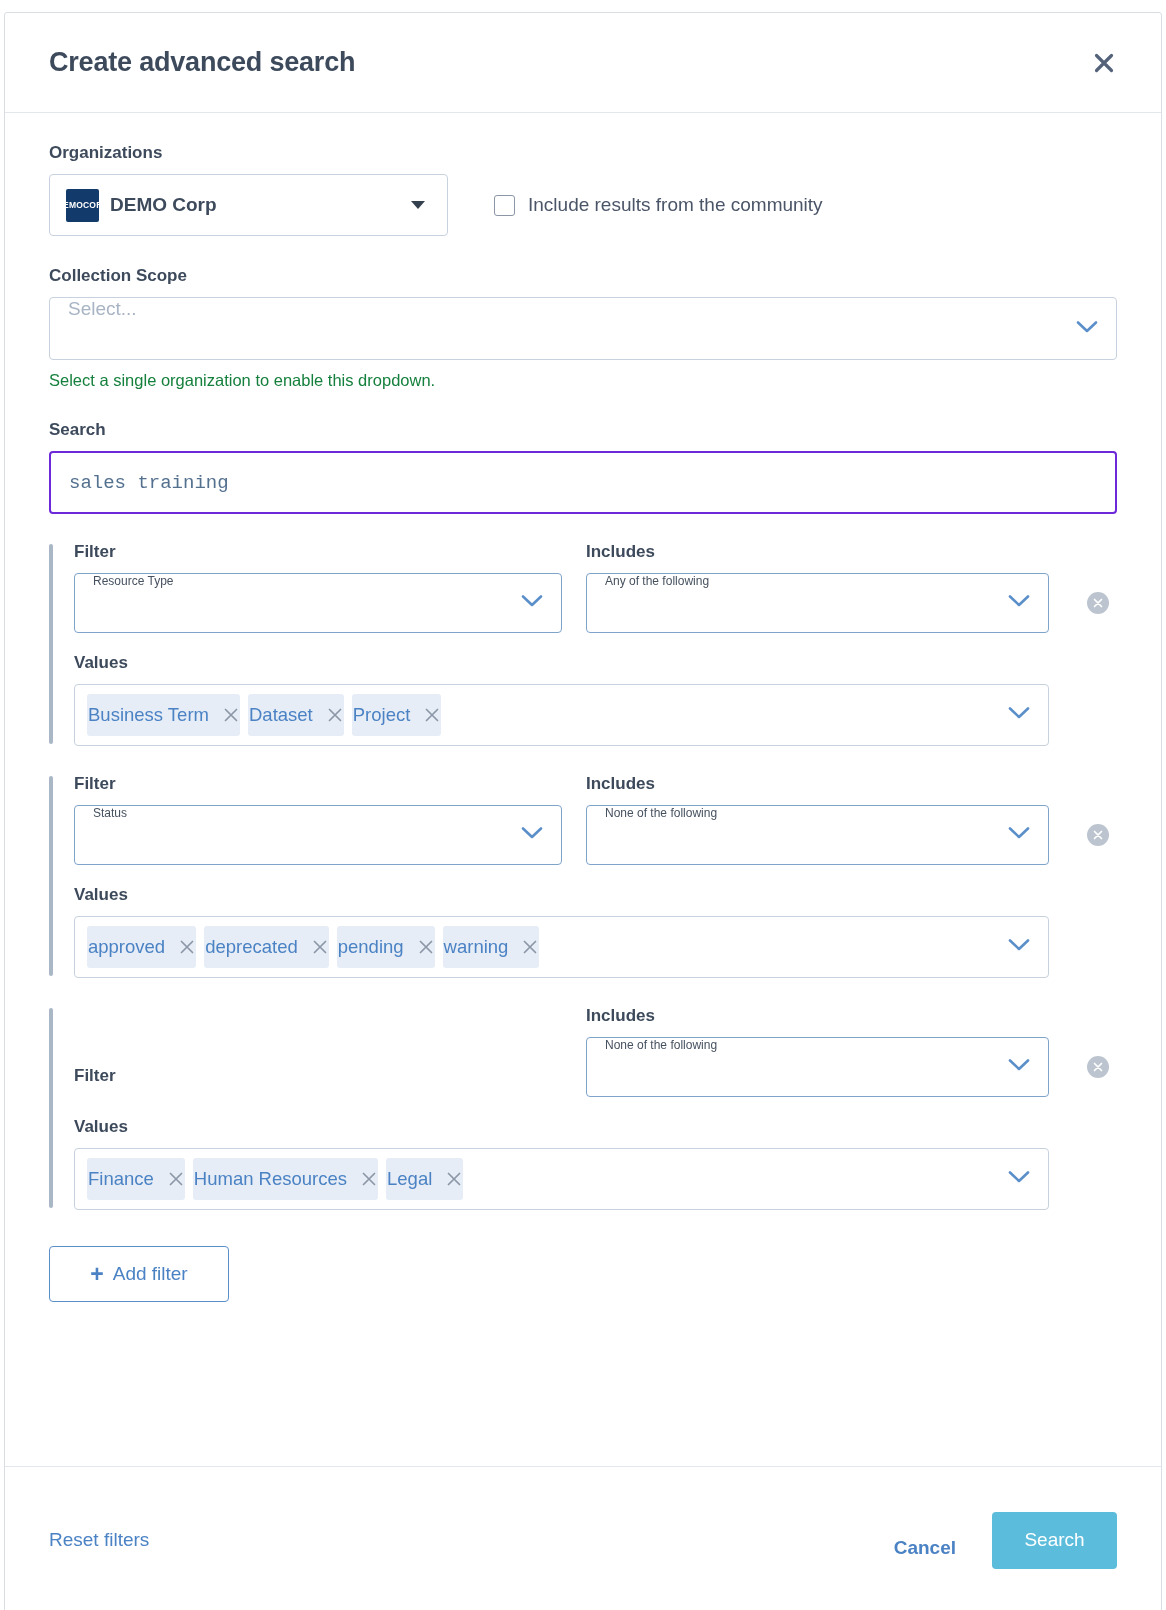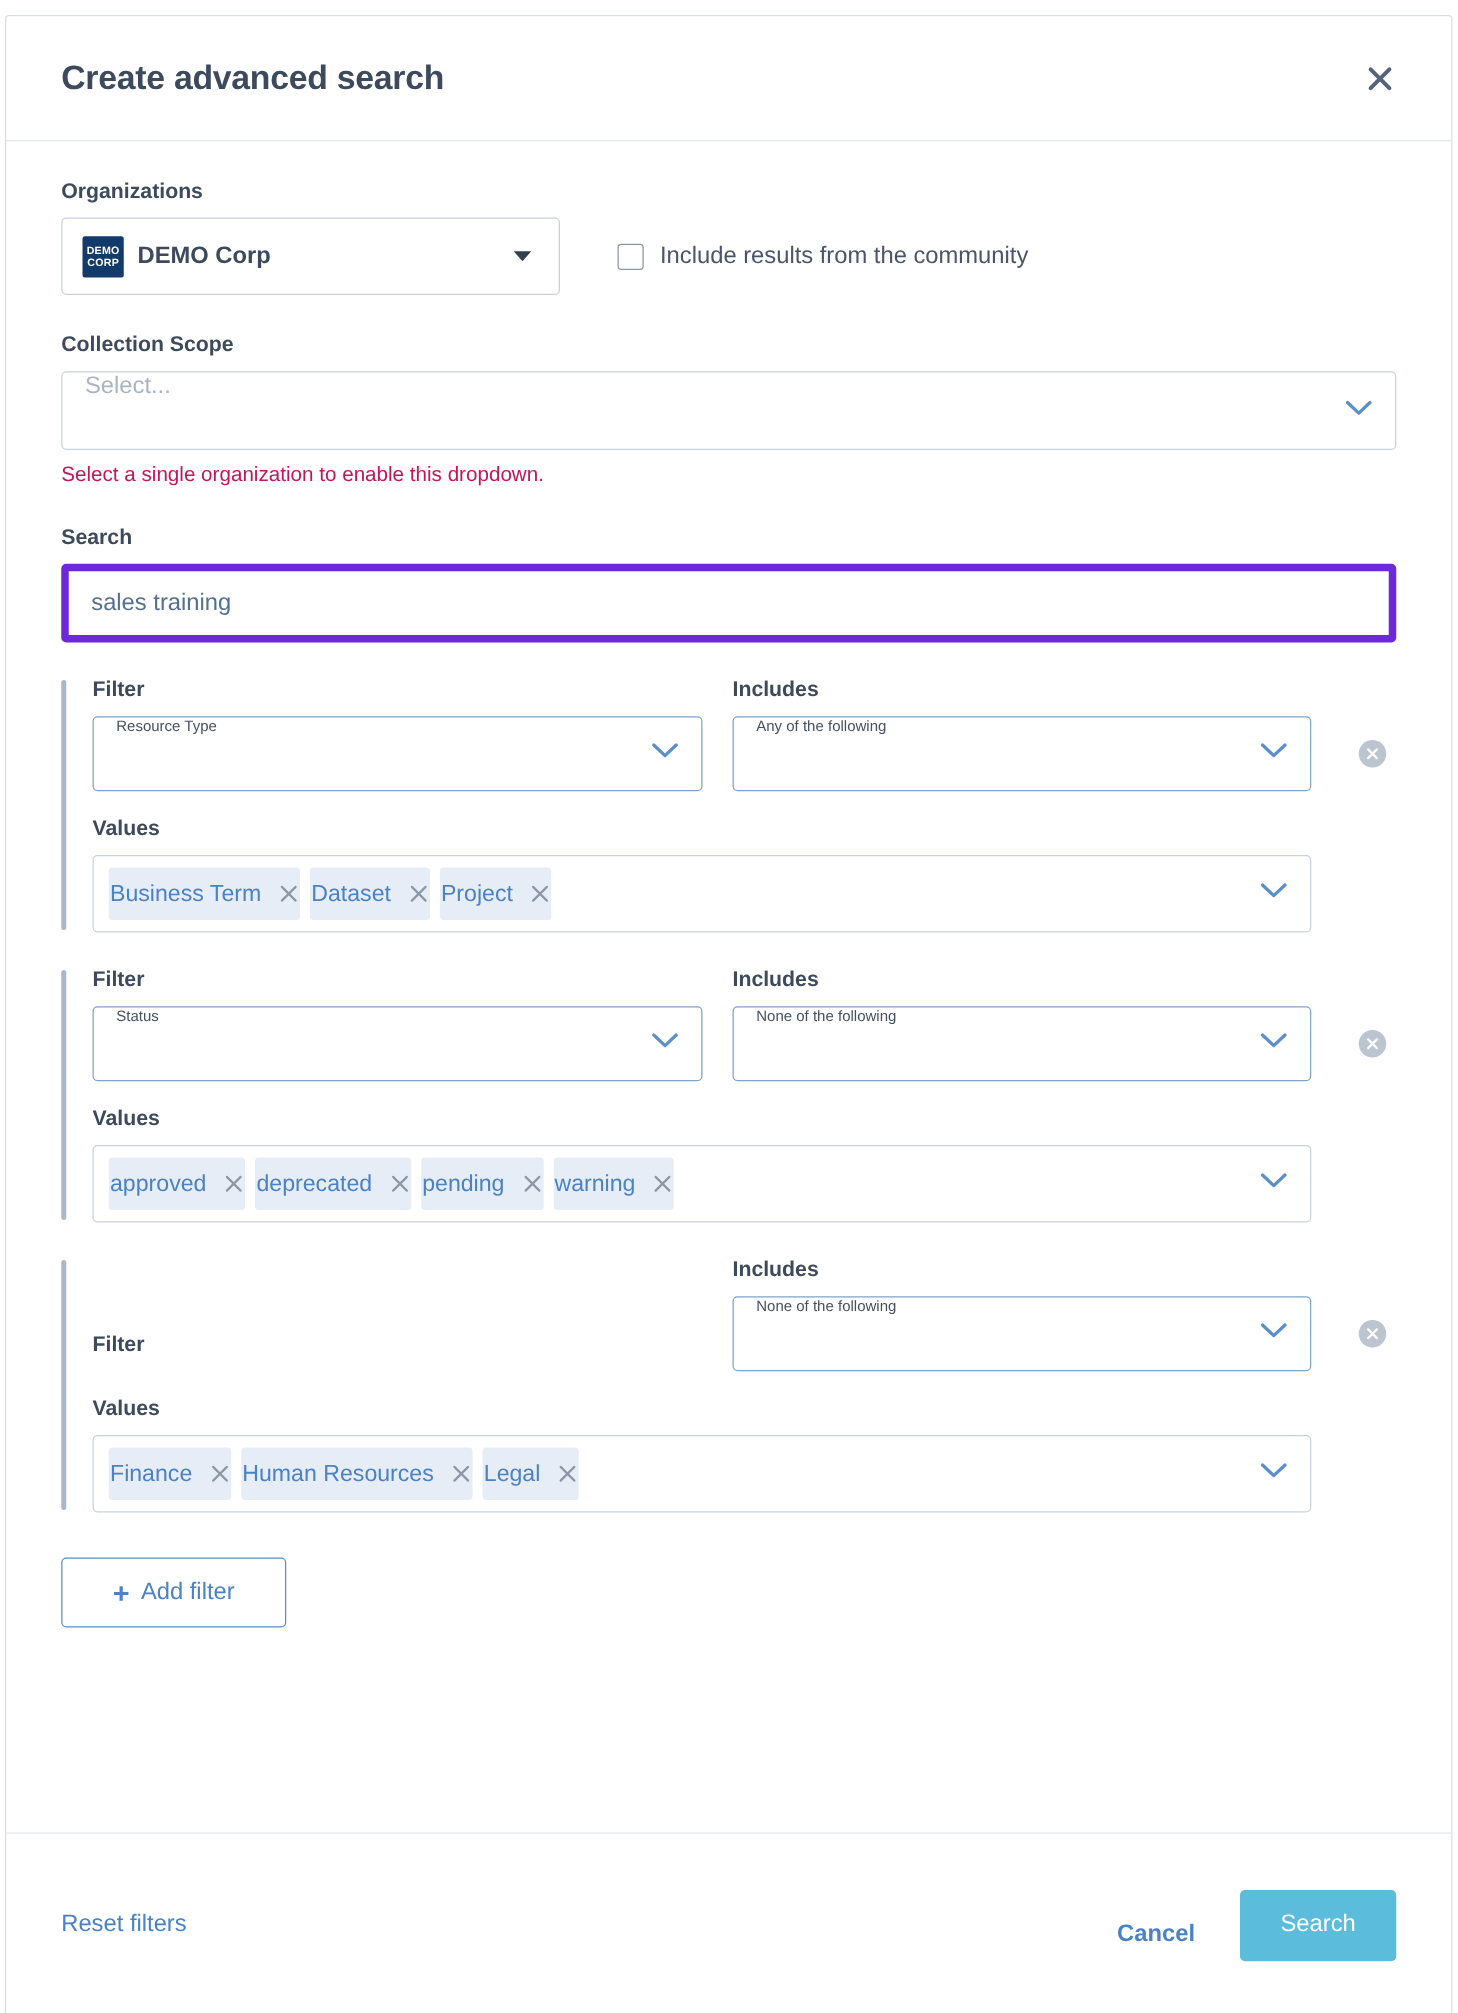--- a/index.html
+++ b/index.html
@@ -83,21 +83,21 @@
     position: relative;
     background: #fff;
     cursor: pointer;
   }
   .org-logo {
     width: 33px; height: 33px;
     background: #123a6b;
     color: #fff;
     border-radius: 2px;
     display: flex;
-    flex-direction: column;
+    flex-direction: row;
     align-items: center;
     justify-content: center;
     font-size: 8.5px;
     font-weight: bold;
     line-height: 10px;
     letter-spacing: 0.2px;
     flex: 0 0 auto;
   }
   .org-name {
     margin-left: 11px;
@@ -154,35 +154,36 @@
   .chev {
     position: absolute;
     right: 18px;
     top: 50%;
     transform: translateY(-50%);
     display: block;
   }
   .help-text {
     margin-top: 11px;
     font-size: 16.5px;
-    color: #be185d;
+    color: #15803d;
   }
 
   .text-input {
     width: 100%;
     height: 63px;
-    border: 6px solid #6d28d9;
+    border: 2px solid #6d28d9;
     border-radius: 4px;
     background: #fff;
     display: flex;
     align-items: center;
     padding: 0 18px;
     font-size: 19px;
     color: #53708f;
     cursor: text;
+    font-family: Liberation Mono, monospace;
   }
 
   
   .filter-group {
     position: relative;
     margin-top: 28px;
     padding-left: 25px;
   }
   .filter-bar {
     position: absolute;

